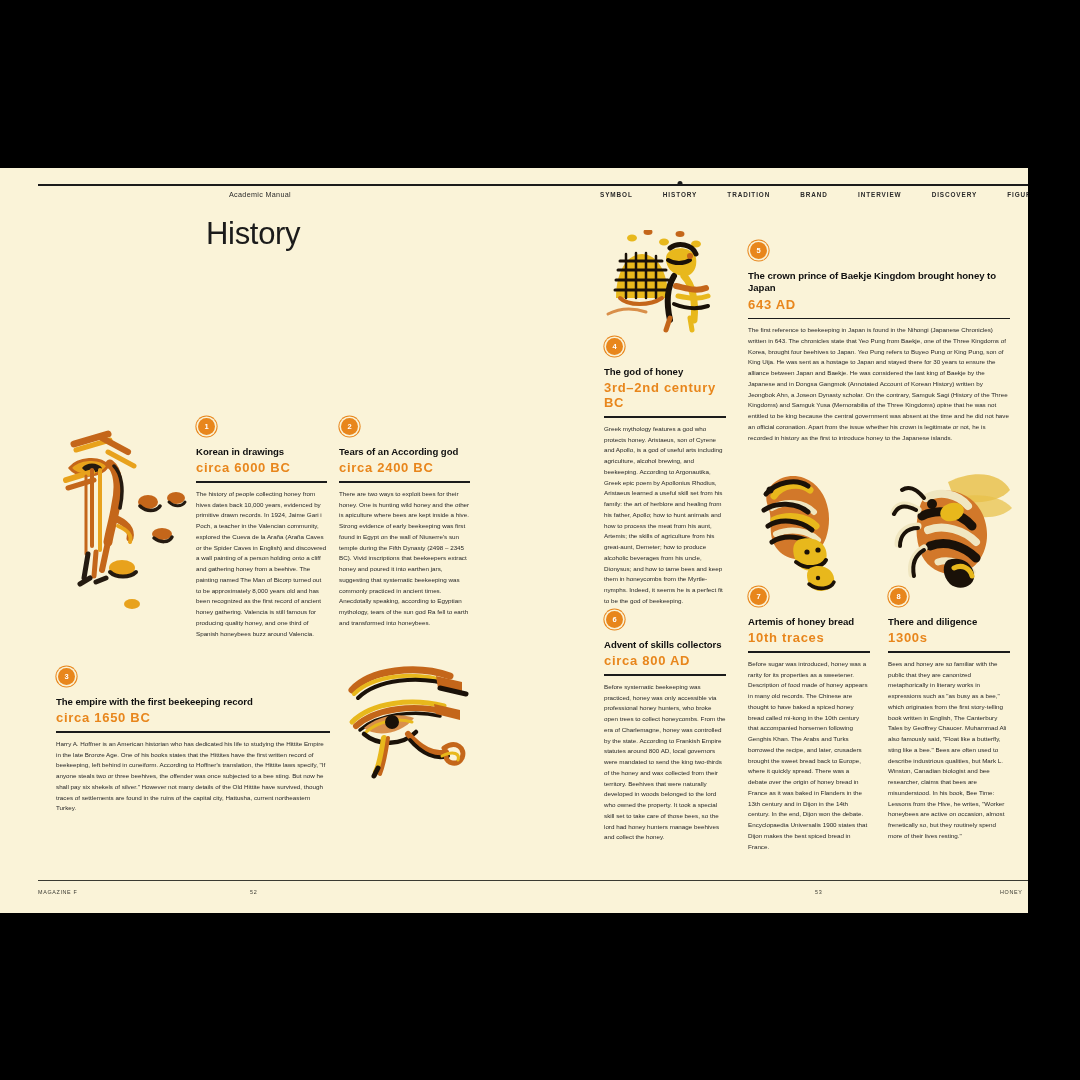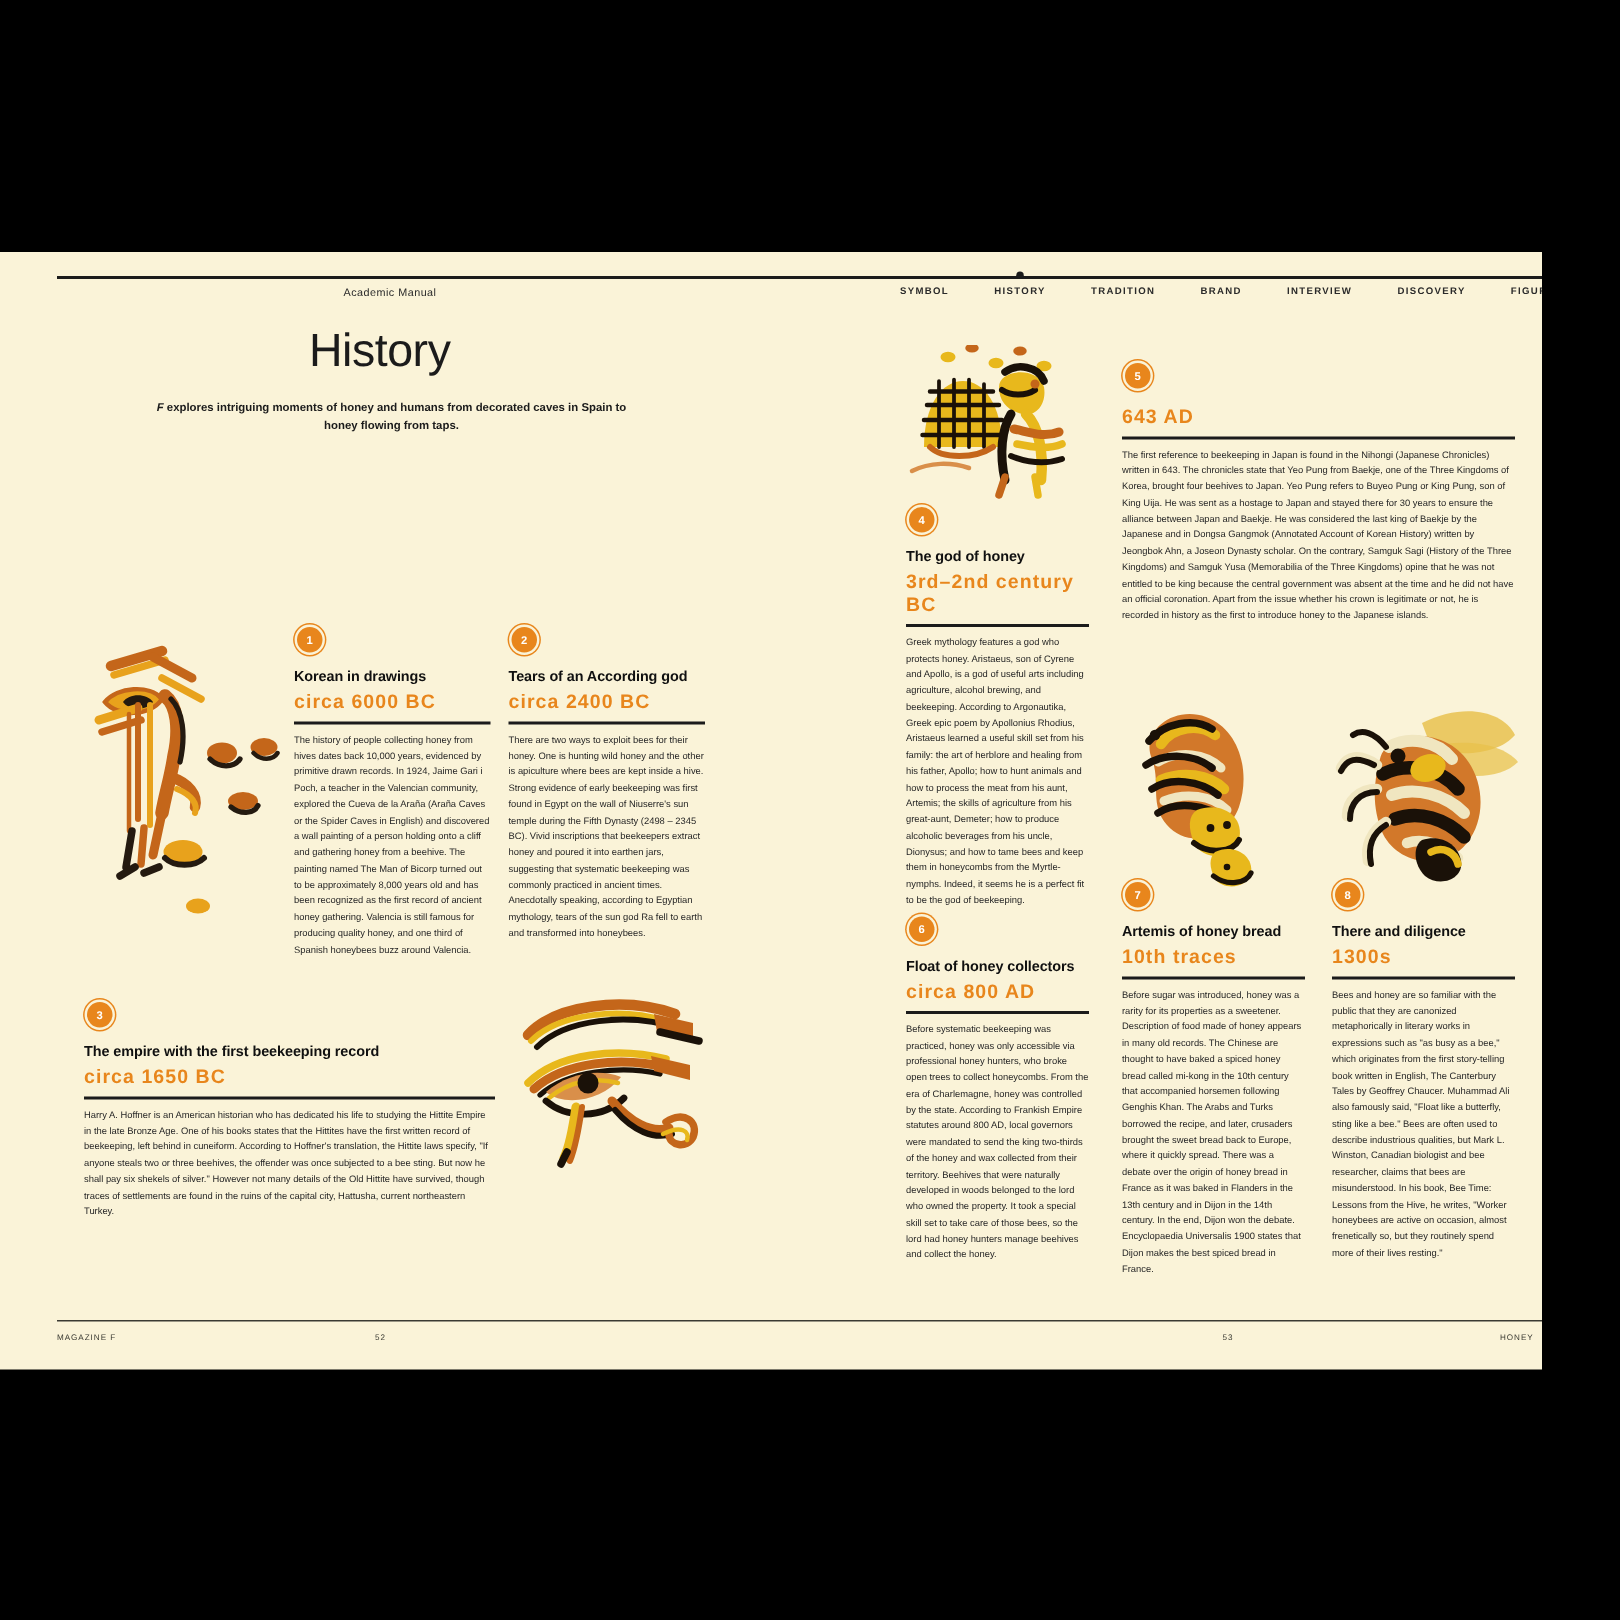--- a/index.html
+++ b/index.html
@@ -113,21 +113,20 @@
     <span class="nav-item active">HISTORY</span>
     <span class="nav-item">TRADITION</span>
     <span class="nav-item">BRAND</span>
     <span class="nav-item">INTERVIEW</span>
     <span class="nav-item">DISCOVERY</span>
     <span class="nav-item">FIGURES</span>
   </div>
 
   <h1 class="page-title">History</h1>
 
-  <p class="deck"><i>F</i><span> explores intriguing moments of honey and humans from decorated caves in Spain to honey flowing from taps.</span></p>
 
   <div class="ill" style="left:52px; top:258px;">
     <svg width="150" height="190" viewBox="0 0 150 190">
       <g stroke-linecap="round" fill="none">
         <path d="M22 18 L56 8" stroke="#C4661A" stroke-width="7"></path>
         <path d="M24 24 L58 14" stroke="#E8A21C" stroke-width="5"></path>
         <path d="M50 12 L76 26" stroke="#C4661A" stroke-width="6"></path>
         <path d="M56 26 L82 40" stroke="#E8A21C" stroke-width="5"></path>
         <path d="M18 42 C26 32 48 30 56 40 C48 52 26 52 18 42 Z" fill="#E8A21C" stroke="#C4661A" stroke-width="3"></path>
         <path d="M30 42 C34 36 46 36 50 42 C46 48 34 48 30 42 Z" fill="#241A10"></path>
@@ -290,28 +289,29 @@
   <div class="art" style="left:604px; top:170px; width:122px;">
     <div class="badge">4</div>
     <h2>The god of honey</h2>
     <div class="date">3rd–2nd century BC</div>
     <div class="hr"></div>
     <p>Greek mythology features a god who protects honey. Aristaeus, son of Cyrene and Apollo, is a god of useful arts including agriculture, alcohol brewing, and beekeeping. According to Argonautika, Greek epic poem by Apollonius Rhodius, Aristaeus learned a useful skill set from his family: the art of herblore and healing from his father, Apollo; how to hunt animals and how to process the meat from his aunt, Artemis; the skills of agriculture from his great-aunt, Demeter; how to produce alcoholic beverages from his uncle, Dionysus; and how to tame bees and keep them in honeycombs from the Myrtle-nymphs. Indeed, it seems he is a perfect fit to be the god of beekeeping.</p>
   </div>
 
   <div class="art" style="left:748px; top:74px; width:262px;">
     <div class="badge">5</div>
+    <h2>The crown prince of Baekje Kingdom brought honey to Japan</h2>
     <div class="date">643 AD</div>
     <div class="hr"></div>
     <p>The first reference to beekeeping in Japan is found in the Nihongi (Japanese Chronicles) written in 643. The chronicles state that Yeo Pung from Baekje, one of the Three Kingdoms of Korea, brought four beehives to Japan. Yeo Pung refers to Buyeo Pung or King Pung, son of King Uija. He was sent as a hostage to Japan and stayed there for 30 years to ensure the alliance between Japan and Baekje. He was considered the last king of Baekje by the Japanese and in Dongsa Gangmok (Annotated Account of Korean History) written by Jeongbok Ahn, a Joseon Dynasty scholar. On the contrary, Samguk Sagi (History of the Three Kingdoms) and Samguk Yusa (Memorabilia of the Three Kingdoms) opine that he was not entitled to be king because the central government was absent at the time and he did not have an official coronation. Apart from the issue whether his crown is legitimate or not, he is recorded in history as the first to introduce honey to the Japanese islands.</p>
   </div>
 
   <div class="art" style="left:604px; top:443px; width:122px;">
     <div class="badge">6</div>
-    <h2>Float of honey collectors</h2>
+    <h2>Advent of skills collectors</h2>
     <div class="date">circa 800 AD</div>
     <div class="hr"></div>
     <p>Before systematic beekeeping was practiced, honey was only accessible via professional honey hunters, who broke open trees to collect honeycombs. From the era of Charlemagne, honey was controlled by the state. According to Frankish Empire statutes around 800 AD, local governors were mandated to send the king two-thirds of the honey and wax collected from their territory. Beehives that were naturally developed in woods belonged to the lord who owned the property. It took a special skill set to take care of those bees, so the lord had honey hunters manage beehives and collect the honey.</p>
   </div>
 
   <div class="art" style="left:748px; top:420px; width:122px;">
     <div class="badge">7</div>
     <h2>Artemis of honey bread</h2>
     <div class="date">10th traces</div>
     <div class="hr"></div>

